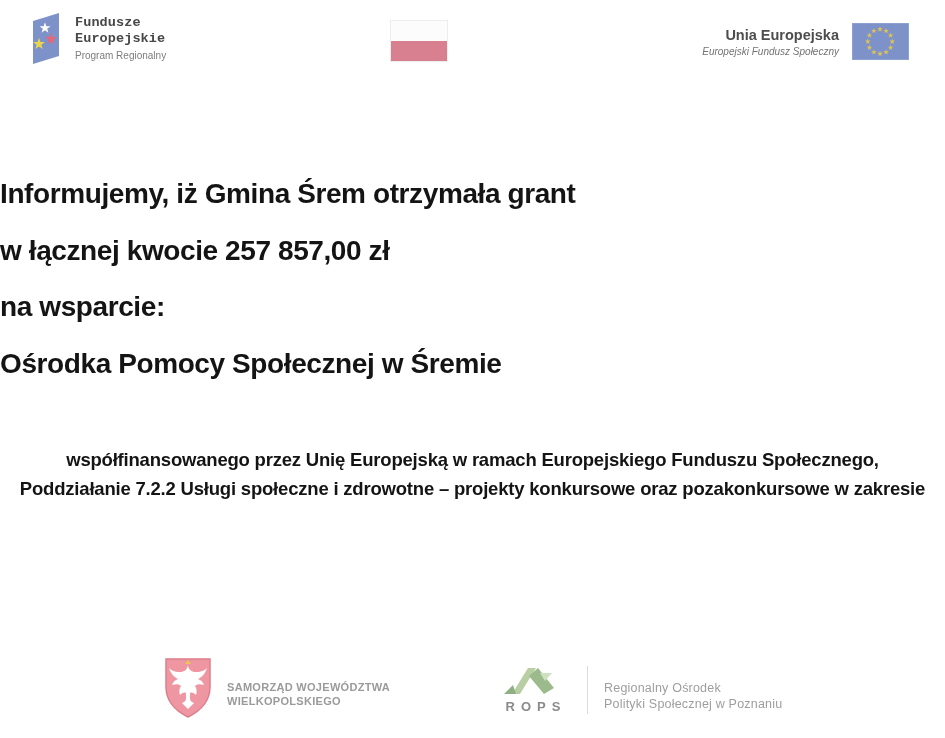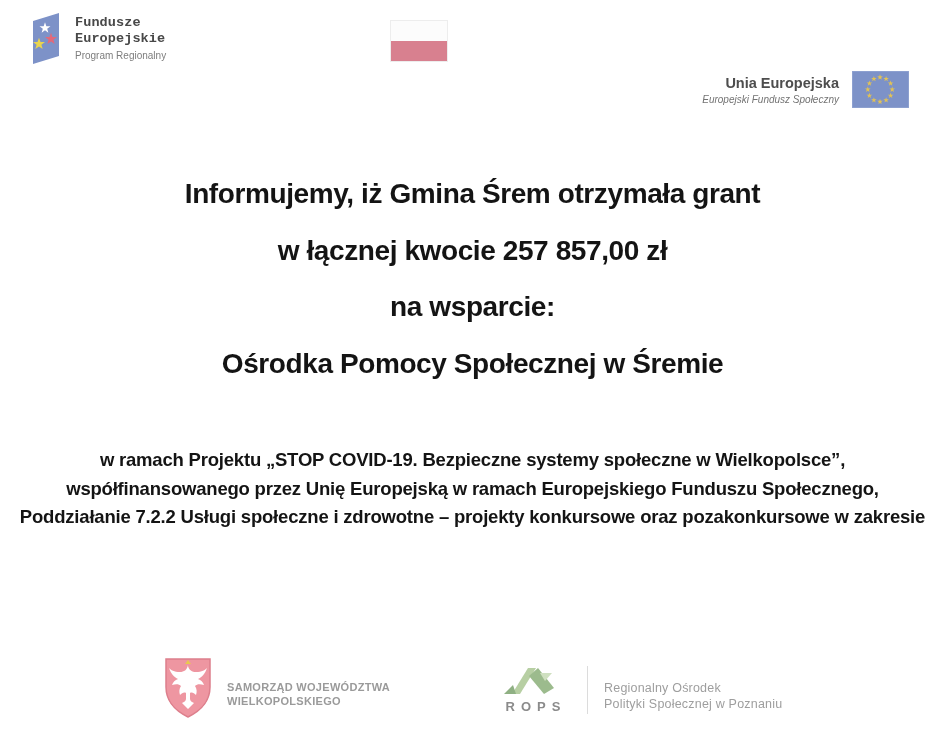--- a/index.html
+++ b/index.html
@@ -17,30 +17,30 @@
   .fe-text { margin-left: 13px; }
   .fe-title { font-size: 13.5px; font-weight: 700; color: #484848; line-height: 16px; letter-spacing: .1px; font-family: Liberation Mono, monospace; }
   .fe-sub { font-size: 10px; color: #7d7d7d; margin-top: 3px; }
 
   .poland-group { left: 391px; top: 21px; }
   .pl-flag { width: 56px; height: 40px; box-shadow: 0 0 0 1px #ededed; }
   .pl-white { height: 50%; background: #fcfcfc; }
   .pl-red { height: 50%; background: #d8808f; }
   .pl-text { margin-left: 13px; font-size: 14.5px; color: #6b6b6b; line-height: 17px; letter-spacing: .2px; }
 
-  .eu-group { right: 36px; top: 23px; margin-top: 48px; }
+  .eu-group { right: 36px; top: 23px; }
   .eu-text { text-align: right; margin-right: 13px; }
   .eu-title { font-size: 14.5px; font-weight: 700; color: #4d4d4d; line-height: 17px; }
   .eu-sub { font-size: 10px; color: #737373; margin-top: 2px; font-style: italic; }
   .eu-flag-svg { display: block; }
 
   
   .announcement {
     position: absolute; left: 0; right: 0; top: 166px;
-    text-align: center; color: #141414;
+    color: #141414;
   }
   .announcement .line {
     font-size: 28px; font-weight: 700; letter-spacing: -0.4px;
     height: 56.5px; line-height: 56.5px; white-space: nowrap;
   }
 
   
   .project-info {
     position: absolute; left: 0; right: 0; top: 446px;
     text-align: center; color: #141414;
@@ -121,21 +121,20 @@
   </div>
 
   <div class="announcement">
     <div class="line">Informujemy, iż Gmina Śrem otrzymała grant</div>
     <div class="line">w łącznej kwocie 257 857,00 zł</div>
     <div class="line">na wsparcie:</div>
     <div class="line">Ośrodka Pomocy Społecznej w Śremie</div>
   </div>
 
   <div class="project-info">
-    <div class="pline">w ramach Projektu „STOP COVID-19. Bezpieczne systemy społeczne w Wielkopolsce”,</div>
     <div class="pline">współfinansowanego przez Unię Europejską w ramach Europejskiego Funduszu Społecznego,</div>
     <div class="pline">Poddziałanie 7.2.2 Usługi społeczne i zdrowotne – projekty konkursowe oraz pozakonkursowe w zakresie</div>
   </div>
 
   <div class="logo-group samorzad-group">
     <svg class="crest-svg" width="50" height="62" viewBox="0 0 48 62">
       <path d="M2,2 H46 V30 C46,47 34,55 24,60 C14,55 2,47 2,30 Z" fill="#ee96a1" stroke="#dd7f8c" stroke-width="1.5"></path>
       <path d="M24 8 C23 13 20 15 16 15 C10 15 7 13 5 11 C7 17 10 20 14 22 C11 23 9 25 8 28 C12 27 15 27 17 29 C15 32 15 35 16 38 C18 36 20 35 22 36 L22 42 C22 44 20 45 18 46 L24 52 L30 46 C28 45 26 44 26 42 L26 36 C28 35 30 36 32 38 C33 35 33 32 31 29 C33 27 36 27 40 28 C39 25 37 23 34 22 C38 20 41 17 43 11 C41 13 38 15 32 15 C28 15 25 13 24 9 Z" fill="#ffffff"></path>
       <polygon points="21,7 27,7 24,3" fill="#e8c94f"></polygon>
     </svg>

